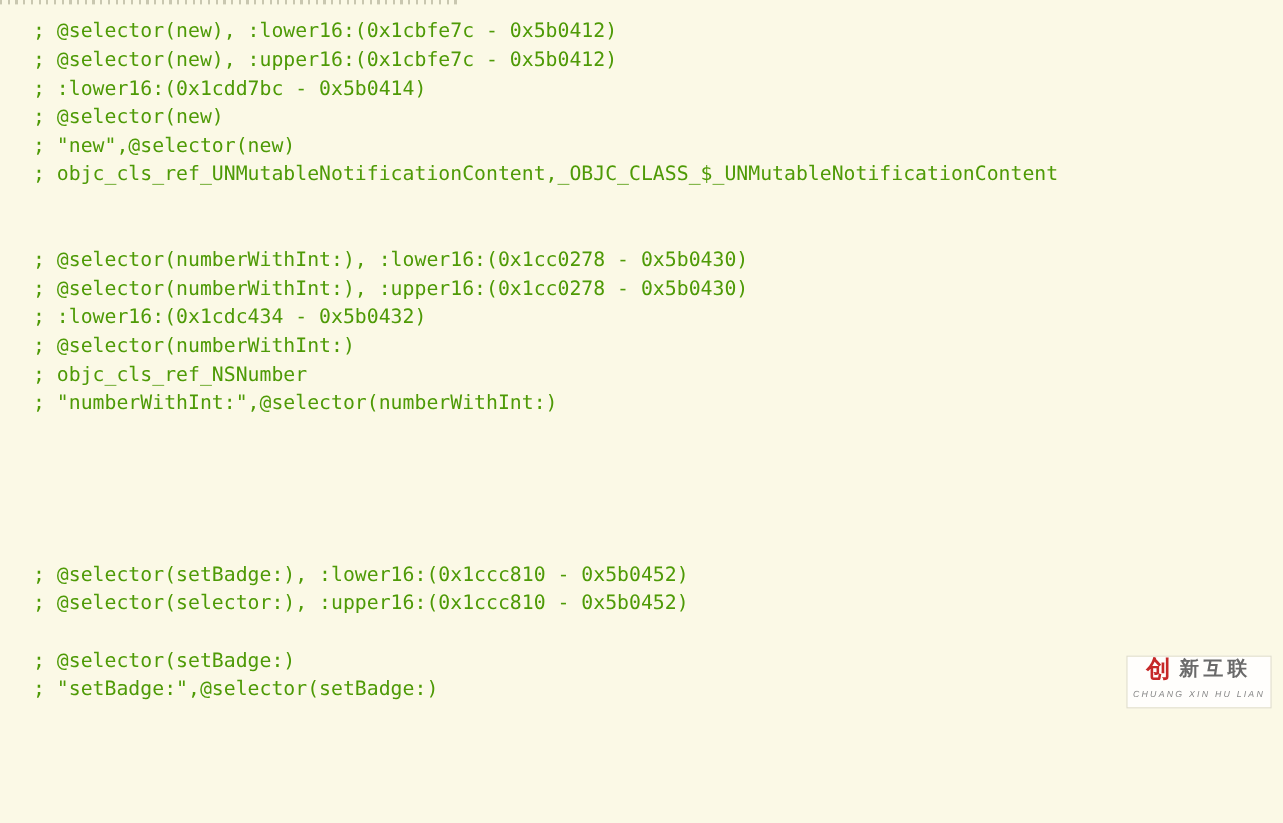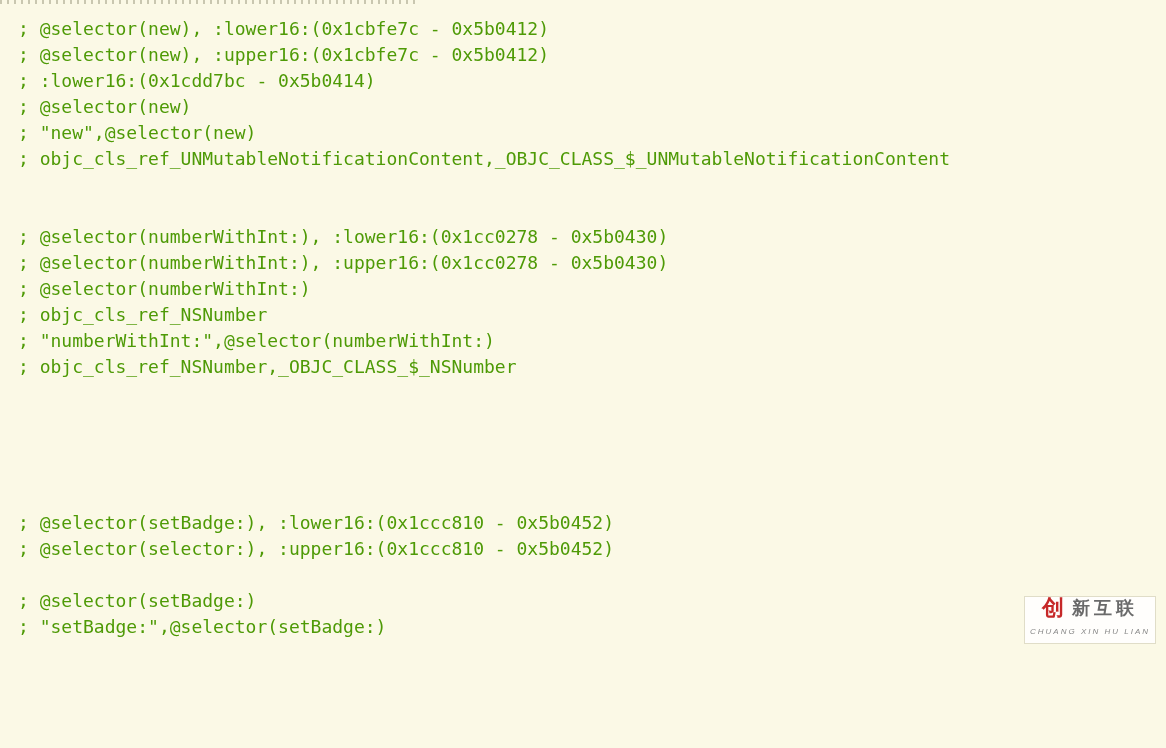--- a/index.html
+++ b/index.html
@@ -11,21 +11,21 @@
     font-family: "Menlo", "Consolas", "DejaVu Sans Mono", monospace;
     font-size: 18px;
     line-height: 26px;
     color: #4e9a06;
     overflow: hidden;
   }
   .page {
     position: relative;
     width: 1166px;
     height: 656px;
-    padding: 16px 18px;
+    padding: 16px 30px;
     box-sizing: border-box;
   }
   .line {
     white-space: pre;
     color: #4e9a06;
   }
   .blank {
     height: 26px;
   }
   .watermark {
@@ -87,24 +87,24 @@
   <div class="line">; @selector(new), :lower16:(0x1cbfe7c - 0x5b0412)</div>
   <div class="line">; @selector(new), :upper16:(0x1cbfe7c - 0x5b0412)</div>
   <div class="line">; :lower16:(0x1cdd7bc - 0x5b0414)</div>
   <div class="line">; @selector(new)</div>
   <div class="line">; "new",@selector(new)</div>
   <div class="line">; objc_cls_ref_UNMutableNotificationContent,_OBJC_CLASS_$_UNMutableNotificationContent</div>
   <div class="blank"></div>
   <div class="blank"></div>
   <div class="line">; @selector(numberWithInt:), :lower16:(0x1cc0278 - 0x5b0430)</div>
   <div class="line">; @selector(numberWithInt:), :upper16:(0x1cc0278 - 0x5b0430)</div>
+  <div class="line">; :lower16:(0x1cdc434 - 0x5b0432)</div>
   <div class="line">; @selector(numberWithInt:)</div>
   <div class="line">; objc_cls_ref_NSNumber</div>
   <div class="line">; "numberWithInt:",@selector(numberWithInt:)</div>
-  <div class="line">; objc_cls_ref_NSNumber,_OBJC_CLASS_$_NSNumber</div>
   <div class="blank"></div>
   <div class="blank"></div>
   <div class="blank"></div>
   <div class="blank"></div>
   <div class="blank"></div>
   <div class="line">; @selector(setBadge:), :lower16:(0x1ccc810 - 0x5b0452)</div>
   <div class="line">; @selector(selector:), :upper16:(0x1ccc810 - 0x5b0452)</div>
   <div class="blank"></div>
   <div class="line">; @selector(setBadge:)</div>
   <div class="line">; "setBadge:",@selector(setBadge:)</div>

